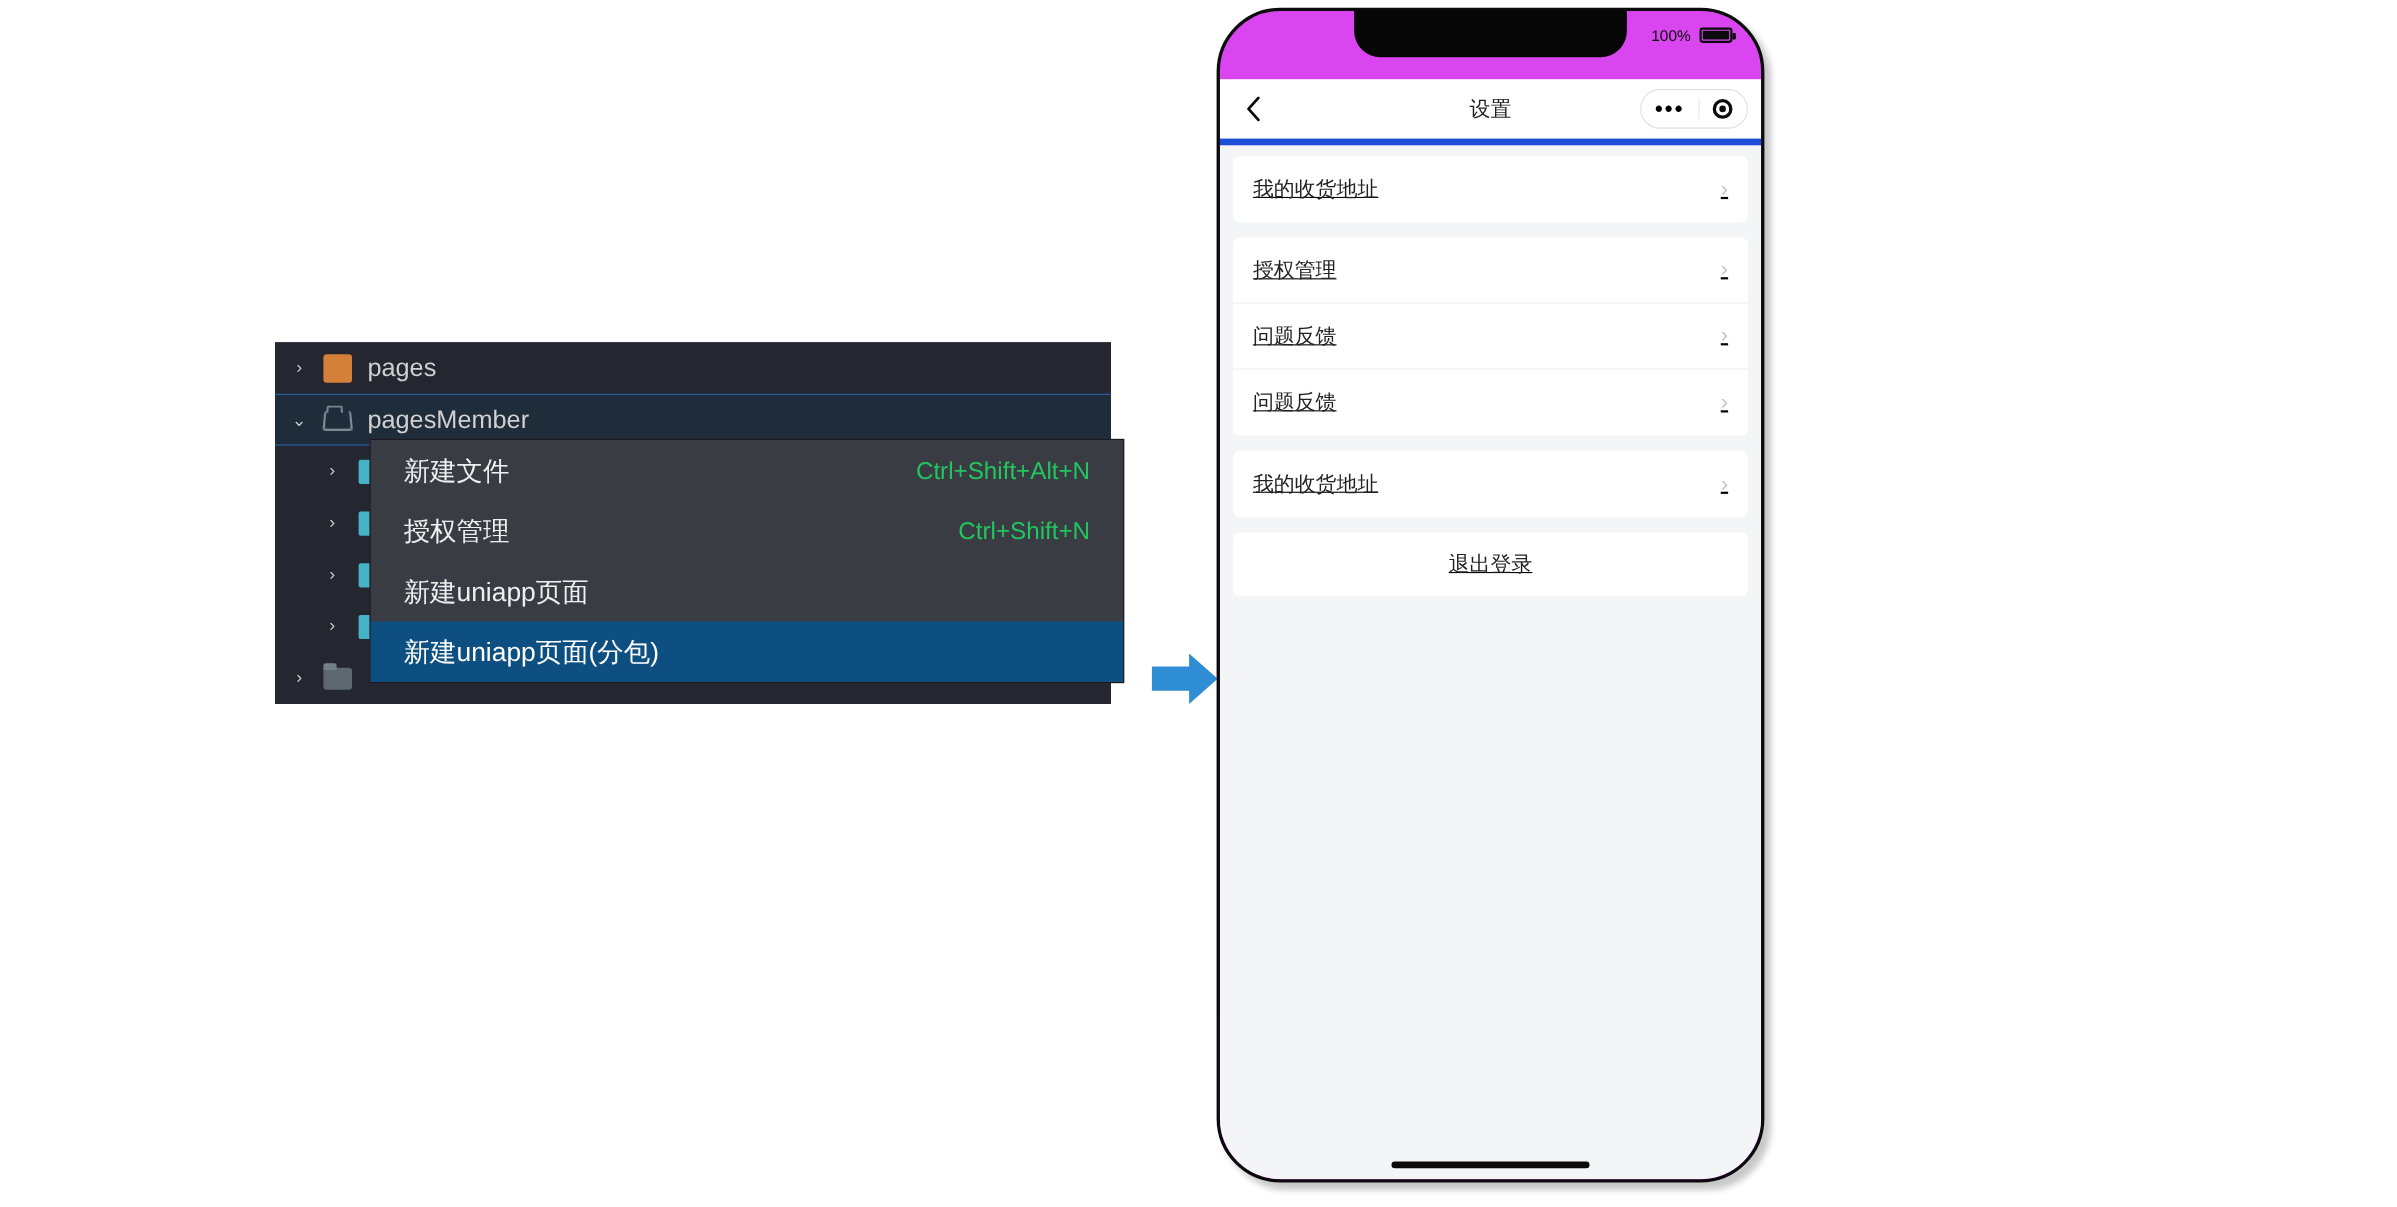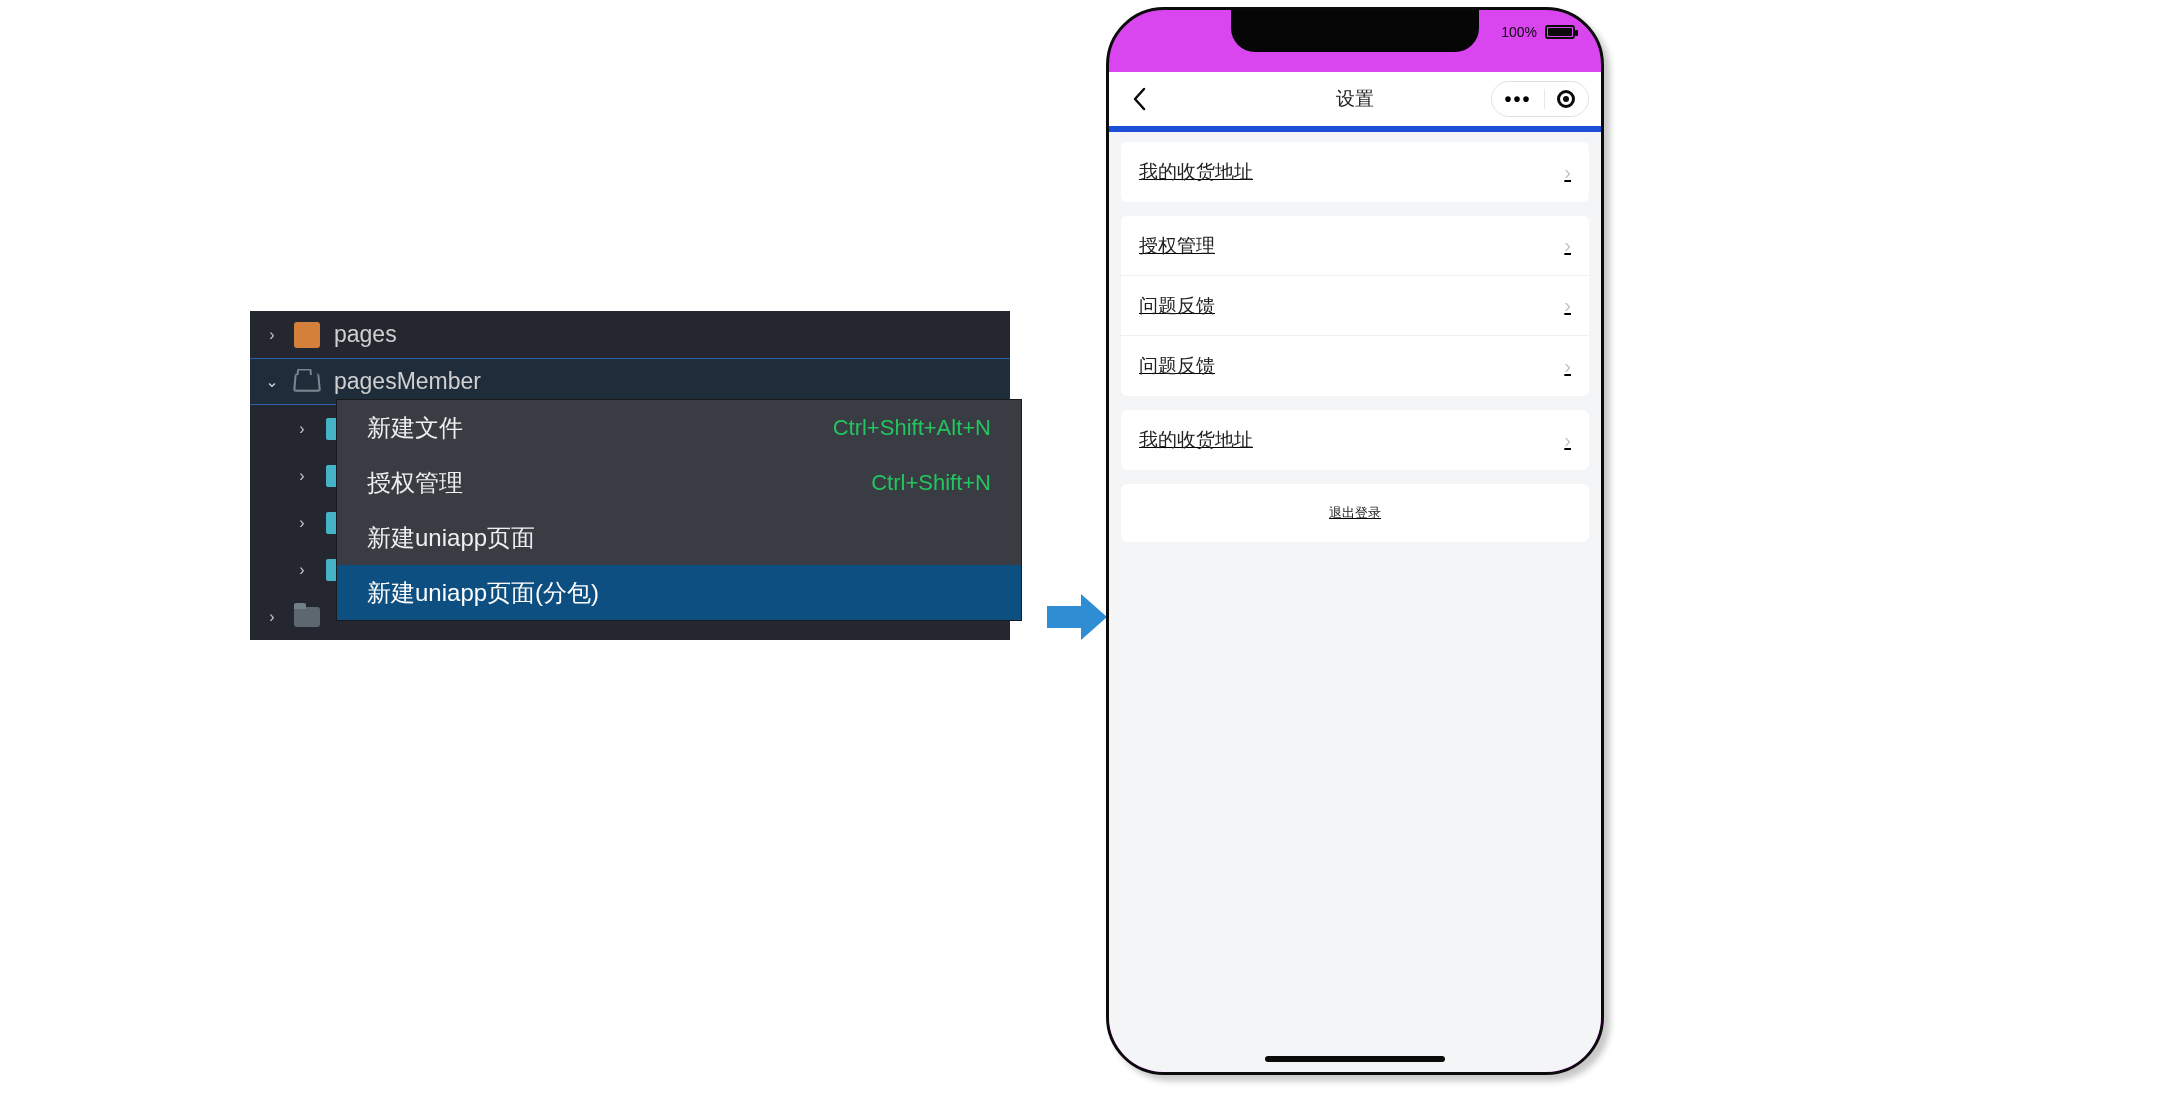--- a/index.html
+++ b/index.html
@@ -193,21 +193,21 @@
       height: 60px; padding: 0 18px;
       border-bottom: 1px solid #f0f0f0;
       font-size: 19px; color: #222;
     }
     .cell:last-child { border-bottom: none; }
     .cell .chevron { color: #c3c3c3; font-size: 20px; }
 
     .logout {
       background: #ffffff; border-radius: 6px;
       height: 58px; display: flex; align-items: center; justify-content: center;
-      font-size: 13px; color: #222;
+      font-size: 19px; color: #222;
     }
 
     .home-indicator {
       position: absolute;
       bottom: 10px;
       left: 50%;
       transform: translateX(-50%);
       width: 180px; height: 6px;
       background: #0b0b0b;
       border-radius: 3px;

